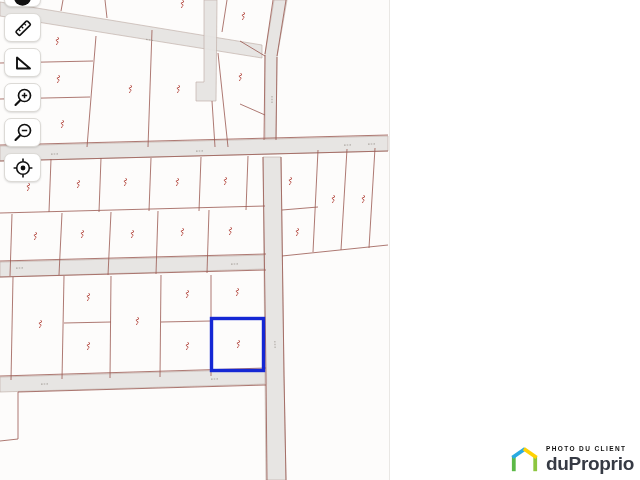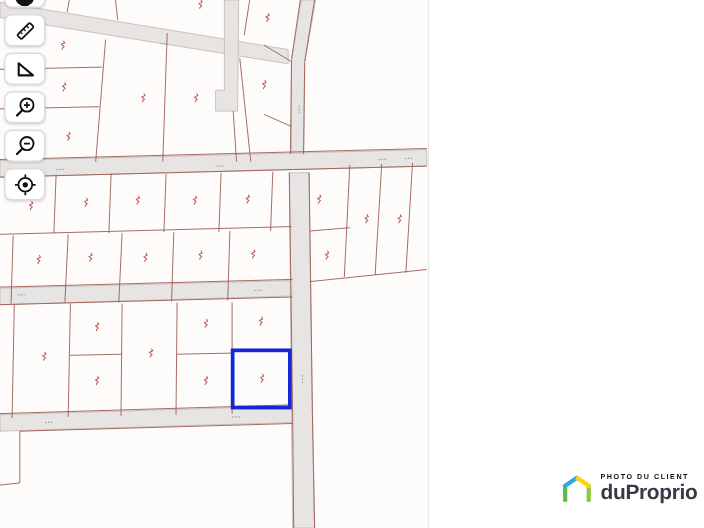--- a/index.html
+++ b/index.html
@@ -11,21 +11,21 @@
   .blank-area{position:absolute;left:390px;top:0;width:250px;height:480px;background:#ffffff;}
 
   
   .toolbar{position:absolute;left:4px;top:-22px;display:flex;flex-direction:column;gap:6px;z-index:5;}
   .tb-btn{width:37px;height:29px;background:#ffffff;border:1px solid #dcdad6;border-radius:7px;
           box-shadow:0 1px 2px rgba(0,0,0,.13);display:flex;align-items:center;justify-content:center;
           overflow:hidden;box-sizing:border-box;padding:0;cursor:pointer;}
   .tb-btn svg{display:block;}
 
   
-  .logo{position:absolute;right:6px;bottom:22px;display:flex;align-items:center;gap:7px;}
+  .logo{position:absolute;right:6px;bottom:7px;display:flex;align-items:center;gap:7px;}
   .logo-house{flex:0 0 auto;}
   .logo-text{display:flex;flex-direction:column;line-height:1;}
   .logo-tagline{font-size:6.5px;font-weight:700;letter-spacing:1.4px;color:#101010;}
   .logo-brand{font-size:19px;font-weight:700;color:#363a44;letter-spacing:-0.3px;margin-top:2px;}
 </style>
 </head>
 <body>
 
 <div class="stage">
 

